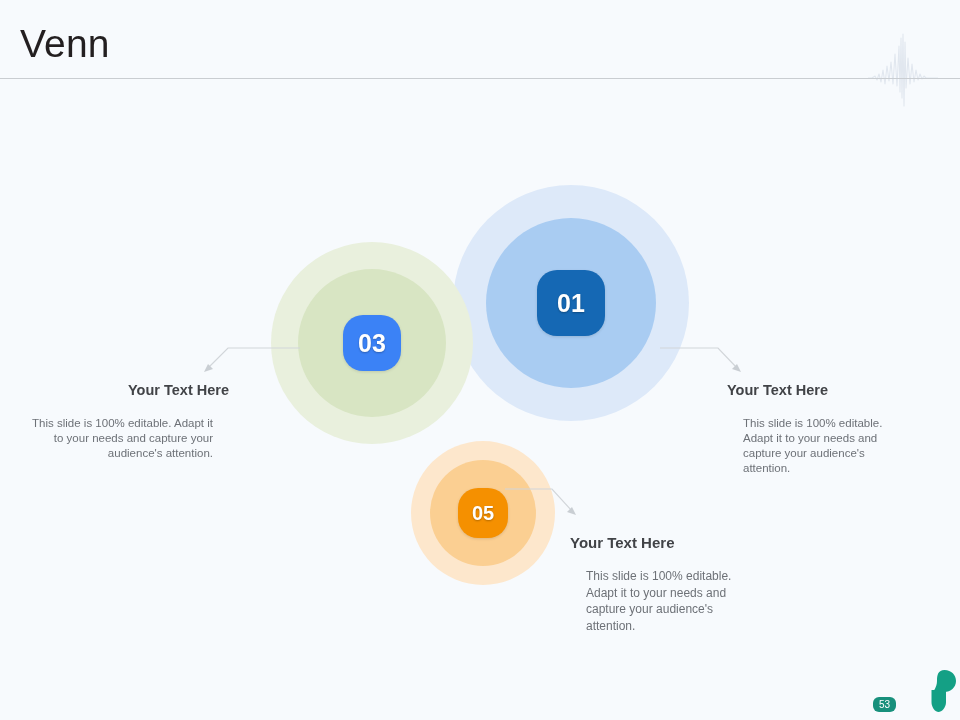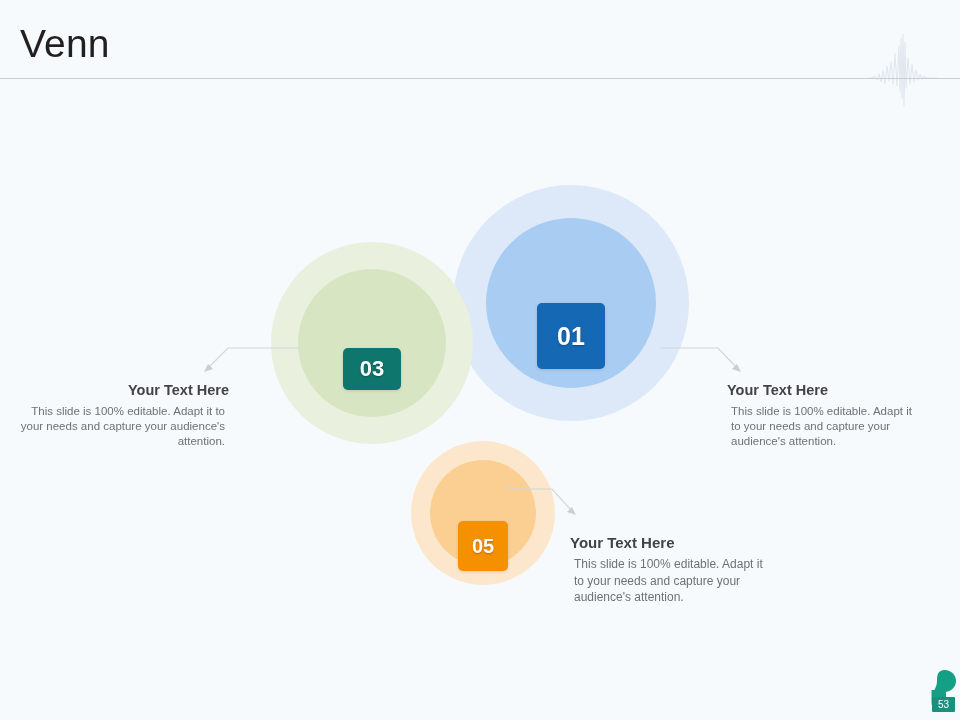--- a/index.html
+++ b/index.html
@@ -61,42 +61,41 @@
   .venn-outer {
     position: absolute;
     border-radius: 50%;
   }
   .venn-inner {
     position: absolute;
     border-radius: 50%;
   }
   .venn-badge {
     position: absolute;
-    border-radius: 5px;
+    border-radius: 20px;
     color: #ffffff;
     font-weight: bold;
     display: flex;
     align-items: center;
     justify-content: center;
     text-shadow: 0 1px 2px rgba(0,0,0,0.28);
     box-shadow: 0 1px 3px rgba(0,0,0,0.12);
-    margin-top: 33px;
   }
 
   
   #venn-group-01 { left: 453px; top: 106px; width: 236px; height: 236px; z-index: 1; }
   #venn-group-01 .venn-outer { left: 0; top: 0; width: 236px; height: 236px; background: #dde9f9; }
   #venn-group-01 .venn-inner { left: 33px; top: 33px; width: 170px; height: 170px; background: #a9ccf2; }
   #venn-group-01 .venn-badge { left: 84px; top: 85px; width: 68px; height: 66px; background: #1568b4; font-size: 25px; }
 
   
   #venn-group-03 { left: 271px; top: 163px; width: 202px; height: 202px; z-index: 2; }
   #venn-group-03 .venn-outer { left: 0; top: 0; width: 202px; height: 202px; background: #e9f0dd; }
   #venn-group-03 .venn-inner { left: 27px; top: 27px; width: 148px; height: 148px; background: #d8e5c3; }
-  #venn-group-03 .venn-badge { left: 72px; top: 73px; width: 58px; height: 42px; background: #0f766e; font-size: 22px; }
+  #venn-group-03 .venn-badge { left: 72px; top: 73px; width: 58px; height: 56px; background: #3b82f6; font-size: 25px; }
 
   
   #venn-group-02 { left: 411px; top: 362px; width: 144px; height: 144px; z-index: 3; }
   #venn-group-02 .venn-outer { left: 0; top: 0; width: 144px; height: 144px; background: #fde7cc; }
   #venn-group-02 .venn-inner { left: 19px; top: 19px; width: 106px; height: 106px; background: #fbcf92; }
   #venn-group-02 .venn-badge { left: 47px; top: 47px; width: 50px; height: 50px; background: #f59000; font-size: 20px; }
 
   
   #connectors {
     position: absolute;
@@ -112,45 +111,45 @@
     font-size: 14.5px;
     font-weight: bold;
     color: #414347;
     line-height: 19px;
     margin: 8px 0 4px 0;
   }
   .callout-body {
     font-size: 11.5px;
     color: #6d7177;
     line-height: 15px;
-    margin: 4px;
+    margin: 16px;
   }
 
   #callout-left { left: 16px; top: 373px; width: 213px; text-align: right; }
   #callout-right { left: 727px; top: 373px; width: 195px; text-align: left; }
   #callout-bottom { left: 570px; top: 525px; width: 205px; text-align: left; }
   #callout-bottom .callout-title { font-size: 15px; }
   #callout-bottom .callout-body { font-size: 12px; line-height: 16.5px; }
 
   
   #page-badge {
     position: absolute;
     left: 920px;
     top: 668px;
     width: 38px;
     height: 46px;
     z-index: 6;
   }
   #page-number {
     position: absolute;
-    left: 932px;
+    left: 873px;
     top: 697px;
     width: 23px;
     height: 15px;
-    border-radius: 1px;
+    border-radius: 6px;
     background: #18907c;
     color: #ffffff;
     font-size: 10px;
     line-height: 15px;
     text-align: center;
     z-index: 7;
   }
 </style>
 </head>
 <body>

